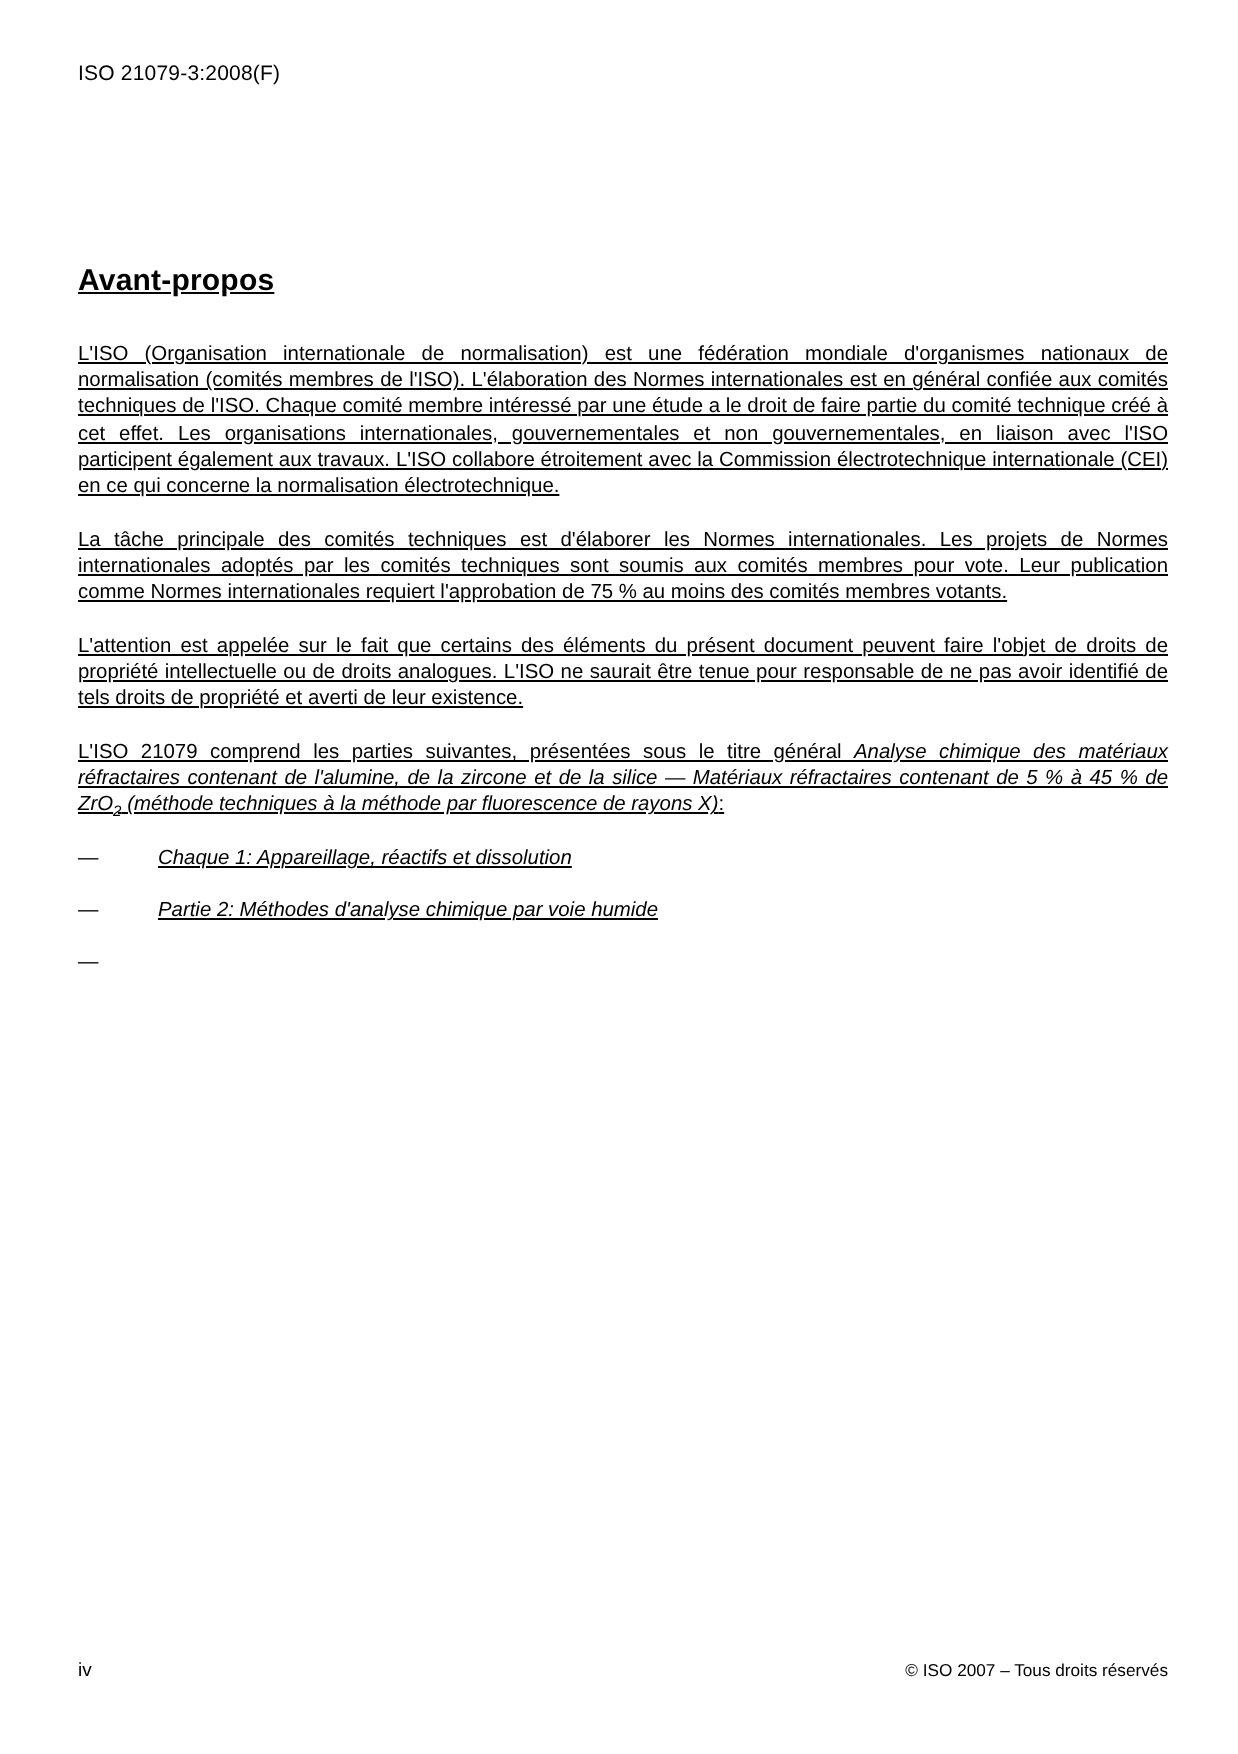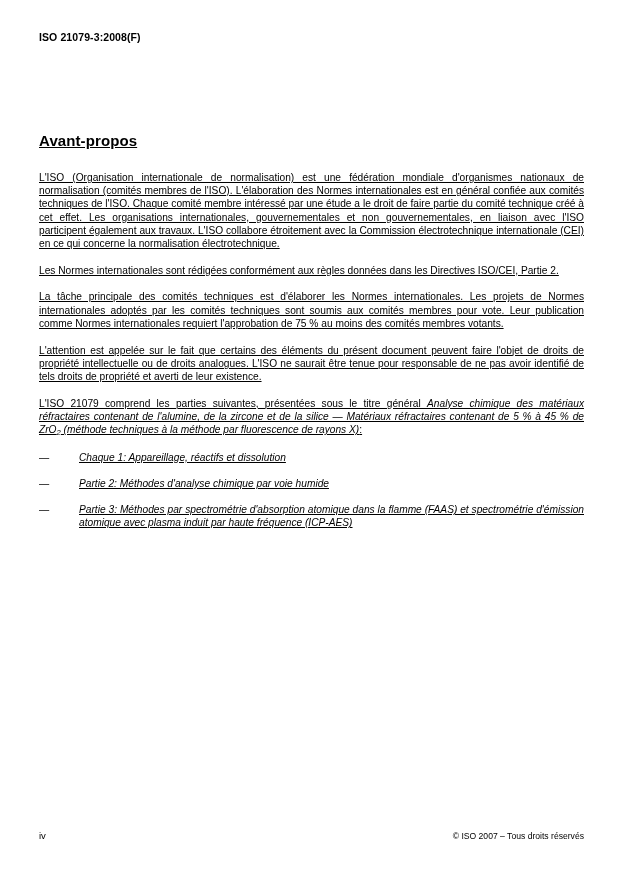--- a/index.html
+++ b/index.html
@@ -17,21 +17,21 @@
     height: 877px;
     background: #ffffff;
     overflow: hidden;
     box-sizing: border-box;
   }
   .header {
     position: absolute;
     top: 31px;
     left: 39px;
     font-size: 10.5px;
-    font-weight: bold;
+    font-weight: normal;
     letter-spacing: 0.1px;
   }
   .content {
     position: absolute;
     top: 132px;
     left: 39px;
     width: 545px;
     text-decoration: underline;
   }
   h1.section-title {
@@ -106,41 +106,39 @@
 <div class="page">
 
   <div class="header">ISO 21079-3:2008(F)</div>
 
   <div class="content">
 
     <h1 class="section-title">Avant-propos</h1>
 
     <p class="body-par">L'ISO (Organisation internationale de normalisation) est une fédération mondiale d'organismes nationaux de normalisation (comités membres de l'ISO). L'élaboration des Normes internationales est en général confiée aux comités techniques de l'ISO. Chaque comité membre intéressé par une étude a le droit de faire partie du comité technique créé à cet effet. Les organisations internationales, gouvernementales et non gouvernementales, en liaison avec l'ISO participent également aux travaux. L'ISO collabore étroitement avec la Commission électrotechnique internationale (CEI) en ce qui concerne la normalisation électrotechnique.</p>
 
-    <p class="body-par">Les Normes internationales sont rédigées conformément aux règles données dans les Directives ISO/CEI, Partie 2.</p>
 
     <p class="body-par">La tâche principale des comités techniques est d'élaborer les Normes internationales. Les projets de Normes internationales adoptés par les comités techniques sont soumis aux comités membres pour vote. Leur publication comme Normes internationales requiert l'approbation de 75 % au moins des comités membres votants.</p>
 
     <p class="body-par">L'attention est appelée sur le fait que certains des éléments du présent document peuvent faire l'objet de droits de propriété intellectuelle ou de droits analogues. L'ISO ne saurait être tenue pour responsable de ne pas avoir identifié de tels droits de propriété et averti de leur existence.</p>
 
 
     <p class="body-par"><span>L'ISO 21079 comprend les parties suivantes, présentées sous le titre général </span><i>Analyse chimique des matériaux réfractaires contenant de l'alumine, de la zircone et de la silice — Matériaux réfractaires contenant de 5 % à 45 % de ZrO</i><i class="ital"><sub>2</sub></i><i> (méthode techniques à la méthode par fluorescence de rayons X)</i><span>:</span></p>
 
     <ul class="list">
       <li class="list-item">
         <span class="dash">—</span>
         <span>Chaque 1: Appareillage, réactifs et dissolution</span>
       </li>
       <li class="list-item">
         <span class="dash">—</span>
         <span>Partie 2: Méthodes d'analyse chimique par voie humide</span>
       </li>
       <li class="list-item list-item-2line">
         <span class="dash">—</span>
-        <span>Partie 3: Méthodes par spectrométrie d'absorption atomique dans la flamme (FAAS) et spectrométrie d'émission atomique avec plasma induit par haute fréquence (ICP-AES)</span>
       </li>
     </ul>
 
   </div>
 
   <div class="footer">
     <div class="footer-row">
       <span class="page-num">iv</span>
       <span class="copyright">© ISO 2007 – Tous droits réservés</span>
     </div>

